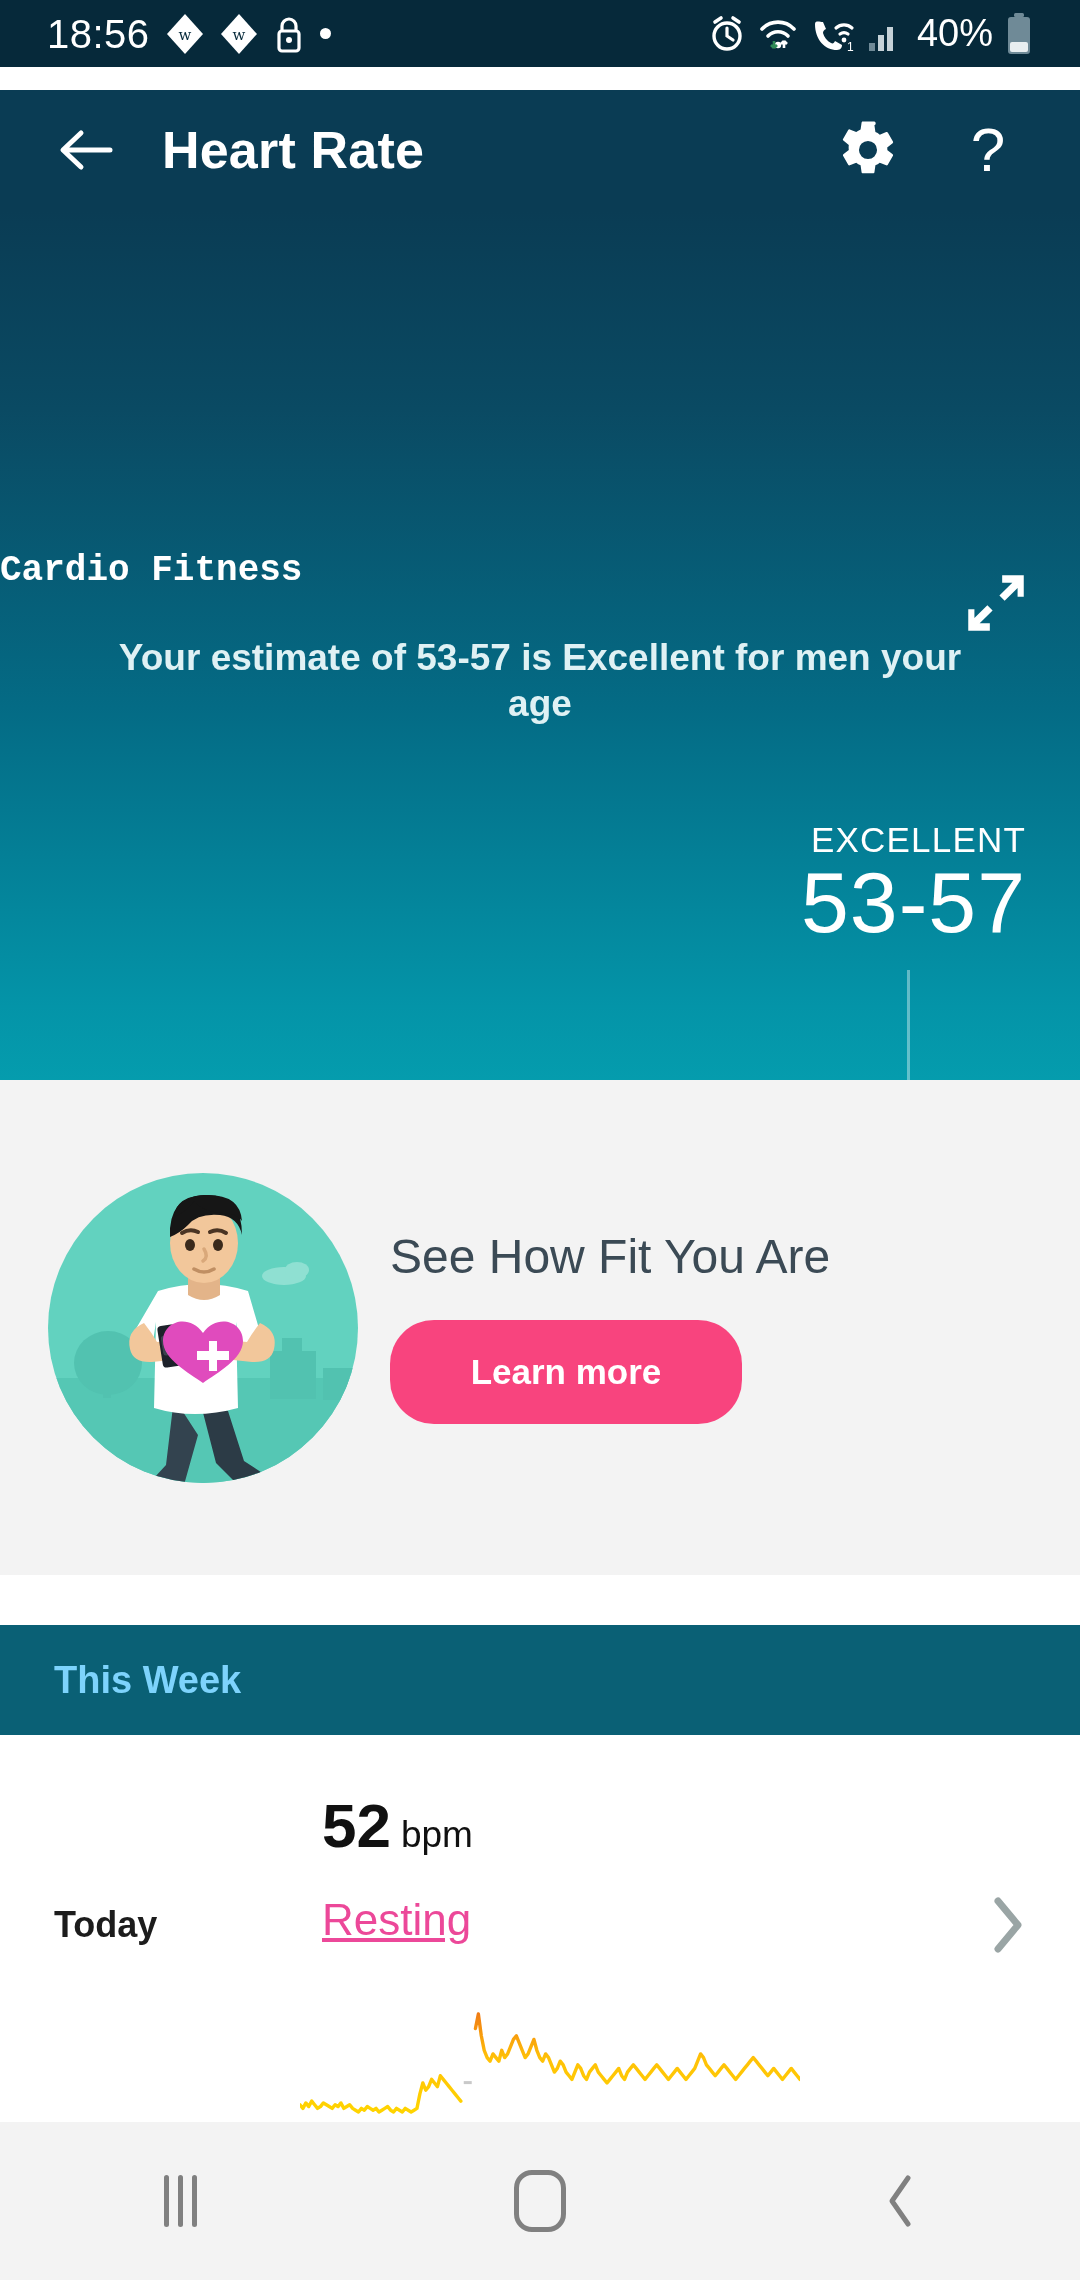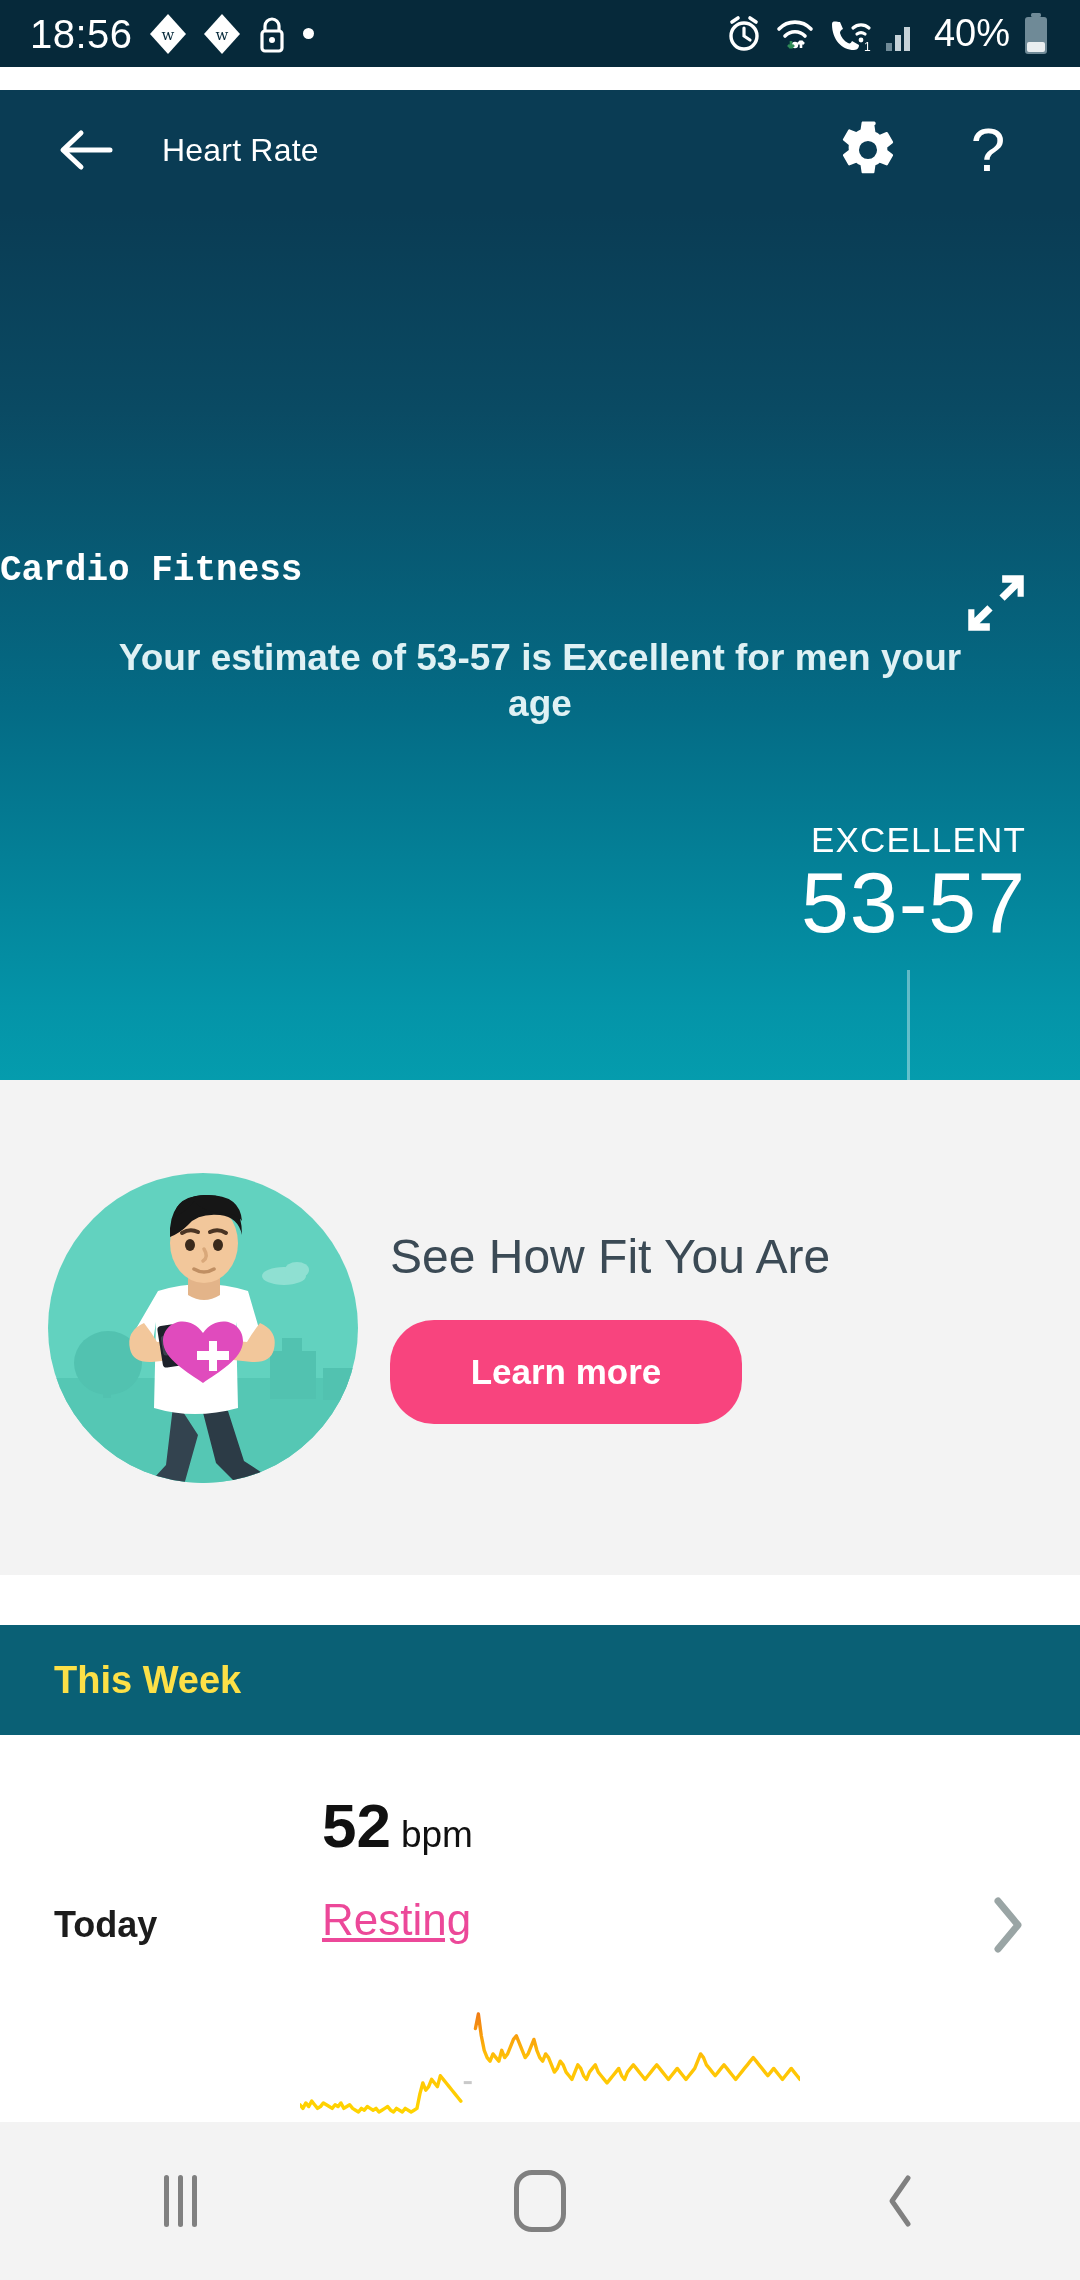--- a/index.html
+++ b/index.html
@@ -9,40 +9,40 @@
     background:#ffffff;
     overflow:hidden;
   }
   .screen { position:relative; width:1080px; height:2280px; overflow:hidden; background:#ffffff; }
 
   
   .statusbar {
     position:absolute; top:0; left:0; width:1080px; height:67px;
     background:#06293a;
     display:flex; align-items:center;
-    padding:0 30px;
+    padding:0 47px;
     color:#ffffff;
   }
   .sb-left { display:flex; align-items:center; gap:16px; }
   .sb-time { font-size:40px; font-weight:400; letter-spacing:0.5px; line-height:1; }
   .sb-right { margin-left:auto; display:flex; align-items:center; gap:12px; }
   .sb-icon { display:inline-flex; align-items:center; justify-content:center; }
   .sb-batt-text { font-size:38px; font-weight:400; margin-left:4px; }
   .dot-small { width:11px; height:11px; border-radius:50%; background:#ffffff; display:inline-block; }
 
   
   .appbar {
     position:absolute; top:90px; left:0; width:1080px; height:120px;
     background:#0a3c54;
     display:flex; align-items:center;
     padding:0 56px;
   }
   .appbar .back { width:60px; height:60px; display:flex; align-items:center; justify-content:center; }
   .appbar .title {
-    color:#ffffff; font-size:32px; font-weight:400; margin-left:46px; letter-spacing:0.2px;
+    color:#ffffff; font-size:52px; font-weight:700; margin-left:46px; letter-spacing:0.2px;
     white-space:nowrap;
   }
   .appbar .spacer { flex:1; }
   .appbar .act { width:72px; height:72px; display:flex; align-items:center; justify-content:center; }
   .appbar .act + .act { margin-left:48px; }
   .qmark { color:#ffffff; font-size:62px; line-height:1; font-weight:400; }
 
   
   .cardio {
     position:absolute; top:210px; left:0; width:1080px; height:905px;
@@ -108,21 +108,21 @@
     width:352px; height:104px; border-radius:44px; background:#f8447e;
     color:#ffffff; font-size:35px; font-weight:700;
     border:none; cursor:pointer; font-family:"Liberation Sans", sans-serif;
   }
 
   
   .weekhead {
     position:absolute; top:1625px; left:0; width:1080px; height:110px;
     background:#0a6075; display:flex; align-items:center; padding-left:54px;
   }
-  .weekhead span { color:#fde047; font-size:38px; font-weight:700; }
+  .weekhead span { color:#7dd3fc; font-size:38px; font-weight:700; }
 
   .row {
     position:absolute; top:1735px; left:0; width:1080px; height:385px;
     background:#ffffff;
   }
   .row-day {
     position:absolute; left:54px; top:1925px; transform:translateY(-50%);
     color:#1c1c1c; font-size:36px; font-weight:700;
   }
   .row-bpm {

